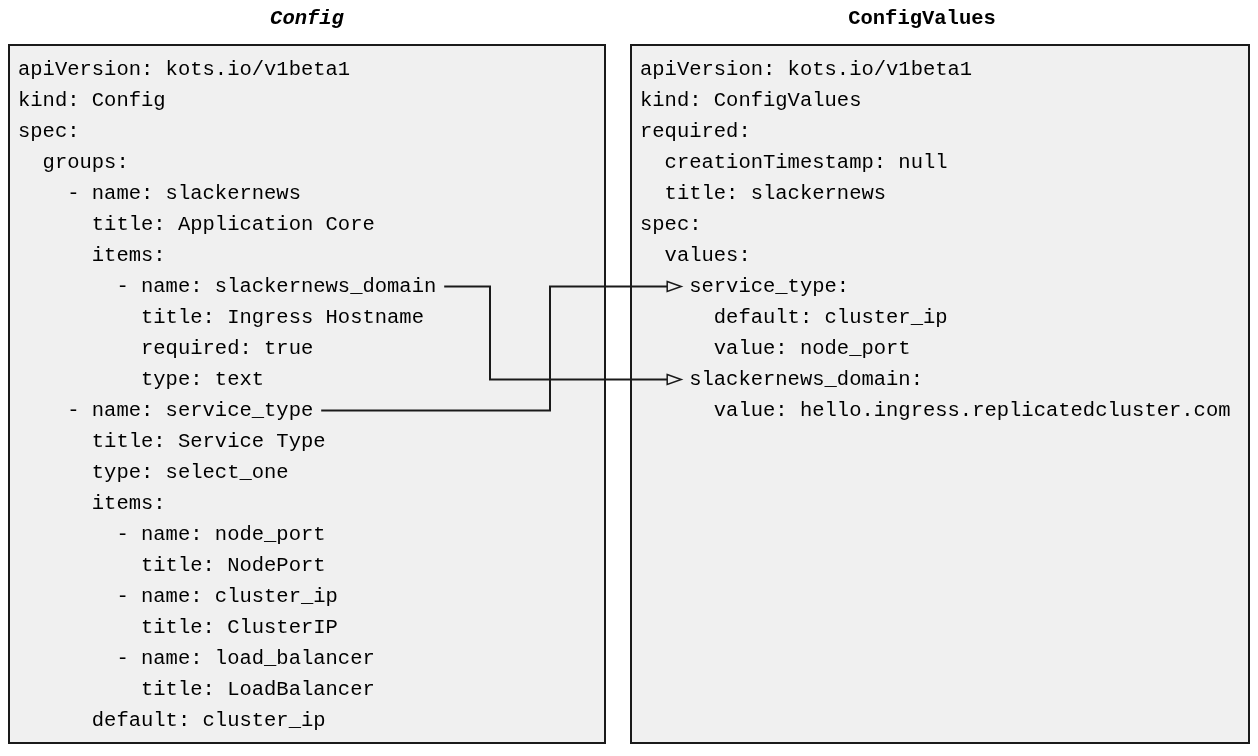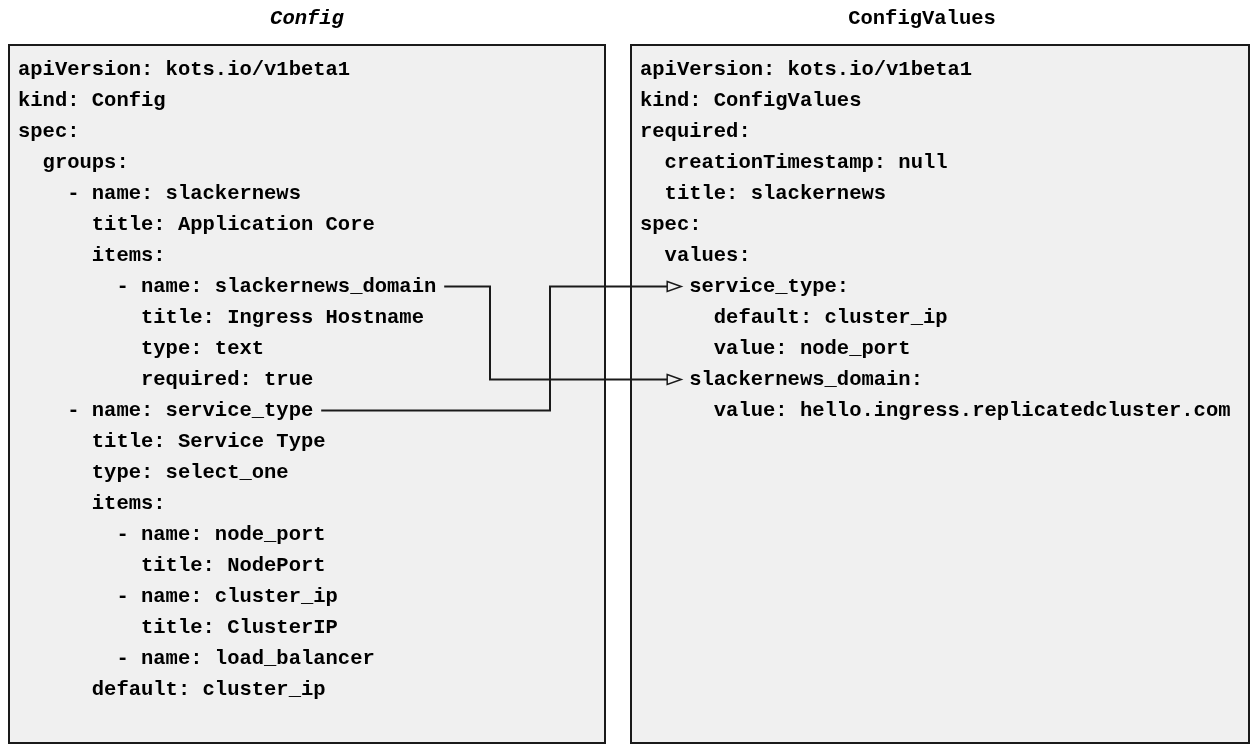--- a/index.html
+++ b/index.html
@@ -38,21 +38,21 @@
     box-sizing: border-box;
     padding: 8px;
   }
   #box-config { left: 8px; width: 598px; }
   #box-configvalues { left: 630px; width: 620px; }
   .yaml-line {
     white-space: pre;
     height: 31px;
     line-height: 31px;
     font-size: 20.5px;
-    font-weight: bold;
+    font-weight: normal;
     color: #000000;
   }
   #arrow-layer {
     position: absolute;
     left: 0;
     top: 0;
     width: 1258px;
     height: 756px;
     pointer-events: none;
   }
@@ -69,31 +69,32 @@
   <div class="yaml-box" id="box-config">
       <div class="yaml-line">apiVersion: kots.io/v1beta1</div>
       <div class="yaml-line">kind: Config</div>
       <div class="yaml-line">spec:</div>
       <div class="yaml-line">  groups:</div>
       <div class="yaml-line">    - name: slackernews</div>
       <div class="yaml-line">      title: Application Core</div>
       <div class="yaml-line">      items:</div>
       <div class="yaml-line">        - name: slackernews_domain</div>
       <div class="yaml-line">          title: Ingress Hostname</div>
+      <div class="yaml-line">          required: true</div>
       <div class="yaml-line">          type: text</div>
-      <div class="yaml-line">          required: true</div>
       <div class="yaml-line">    - name: service_type</div>
       <div class="yaml-line">      title: Service Type</div>
       <div class="yaml-line">      type: select_one</div>
       <div class="yaml-line">      items:</div>
       <div class="yaml-line">        - name: node_port</div>
       <div class="yaml-line">          title: NodePort</div>
       <div class="yaml-line">        - name: cluster_ip</div>
       <div class="yaml-line">          title: ClusterIP</div>
       <div class="yaml-line">        - name: load_balancer</div>
+      <div class="yaml-line">          title: LoadBalancer</div>
       <div class="yaml-line">      default: cluster_ip</div>
     </div>
 
   <div class="yaml-box" id="box-configvalues">
       <div class="yaml-line">apiVersion: kots.io/v1beta1</div>
       <div class="yaml-line">kind: ConfigValues</div>
       <div class="yaml-line">required:</div>
       <div class="yaml-line">  creationTimestamp: null</div>
       <div class="yaml-line">  title: slackernews</div>
       <div class="yaml-line">spec:</div>

